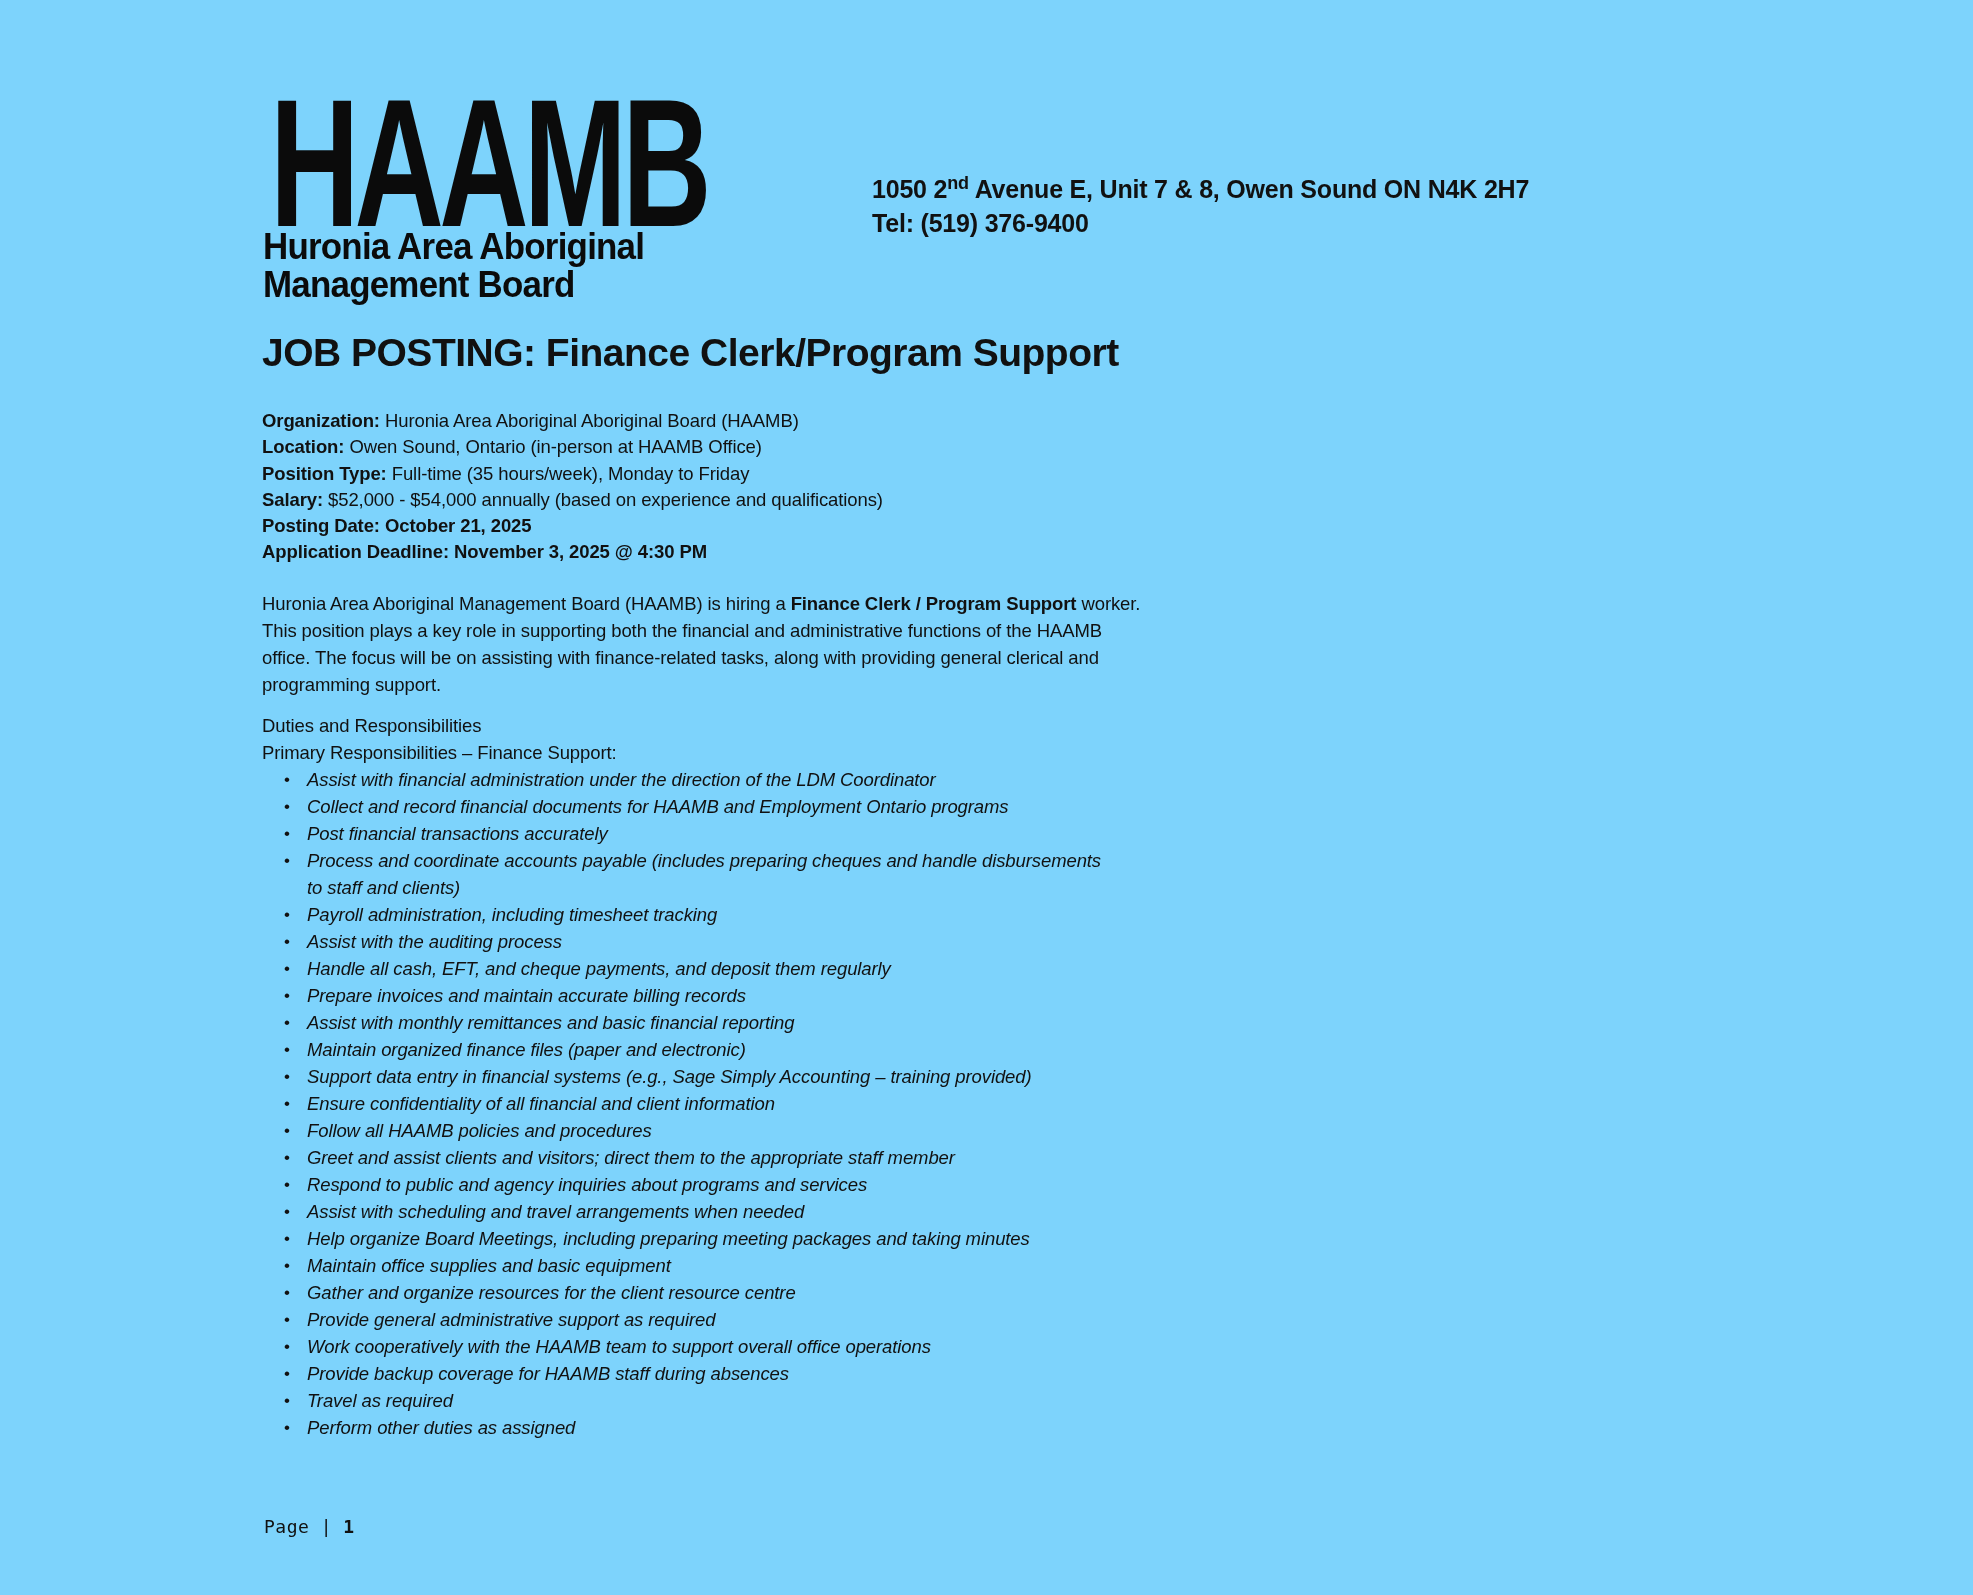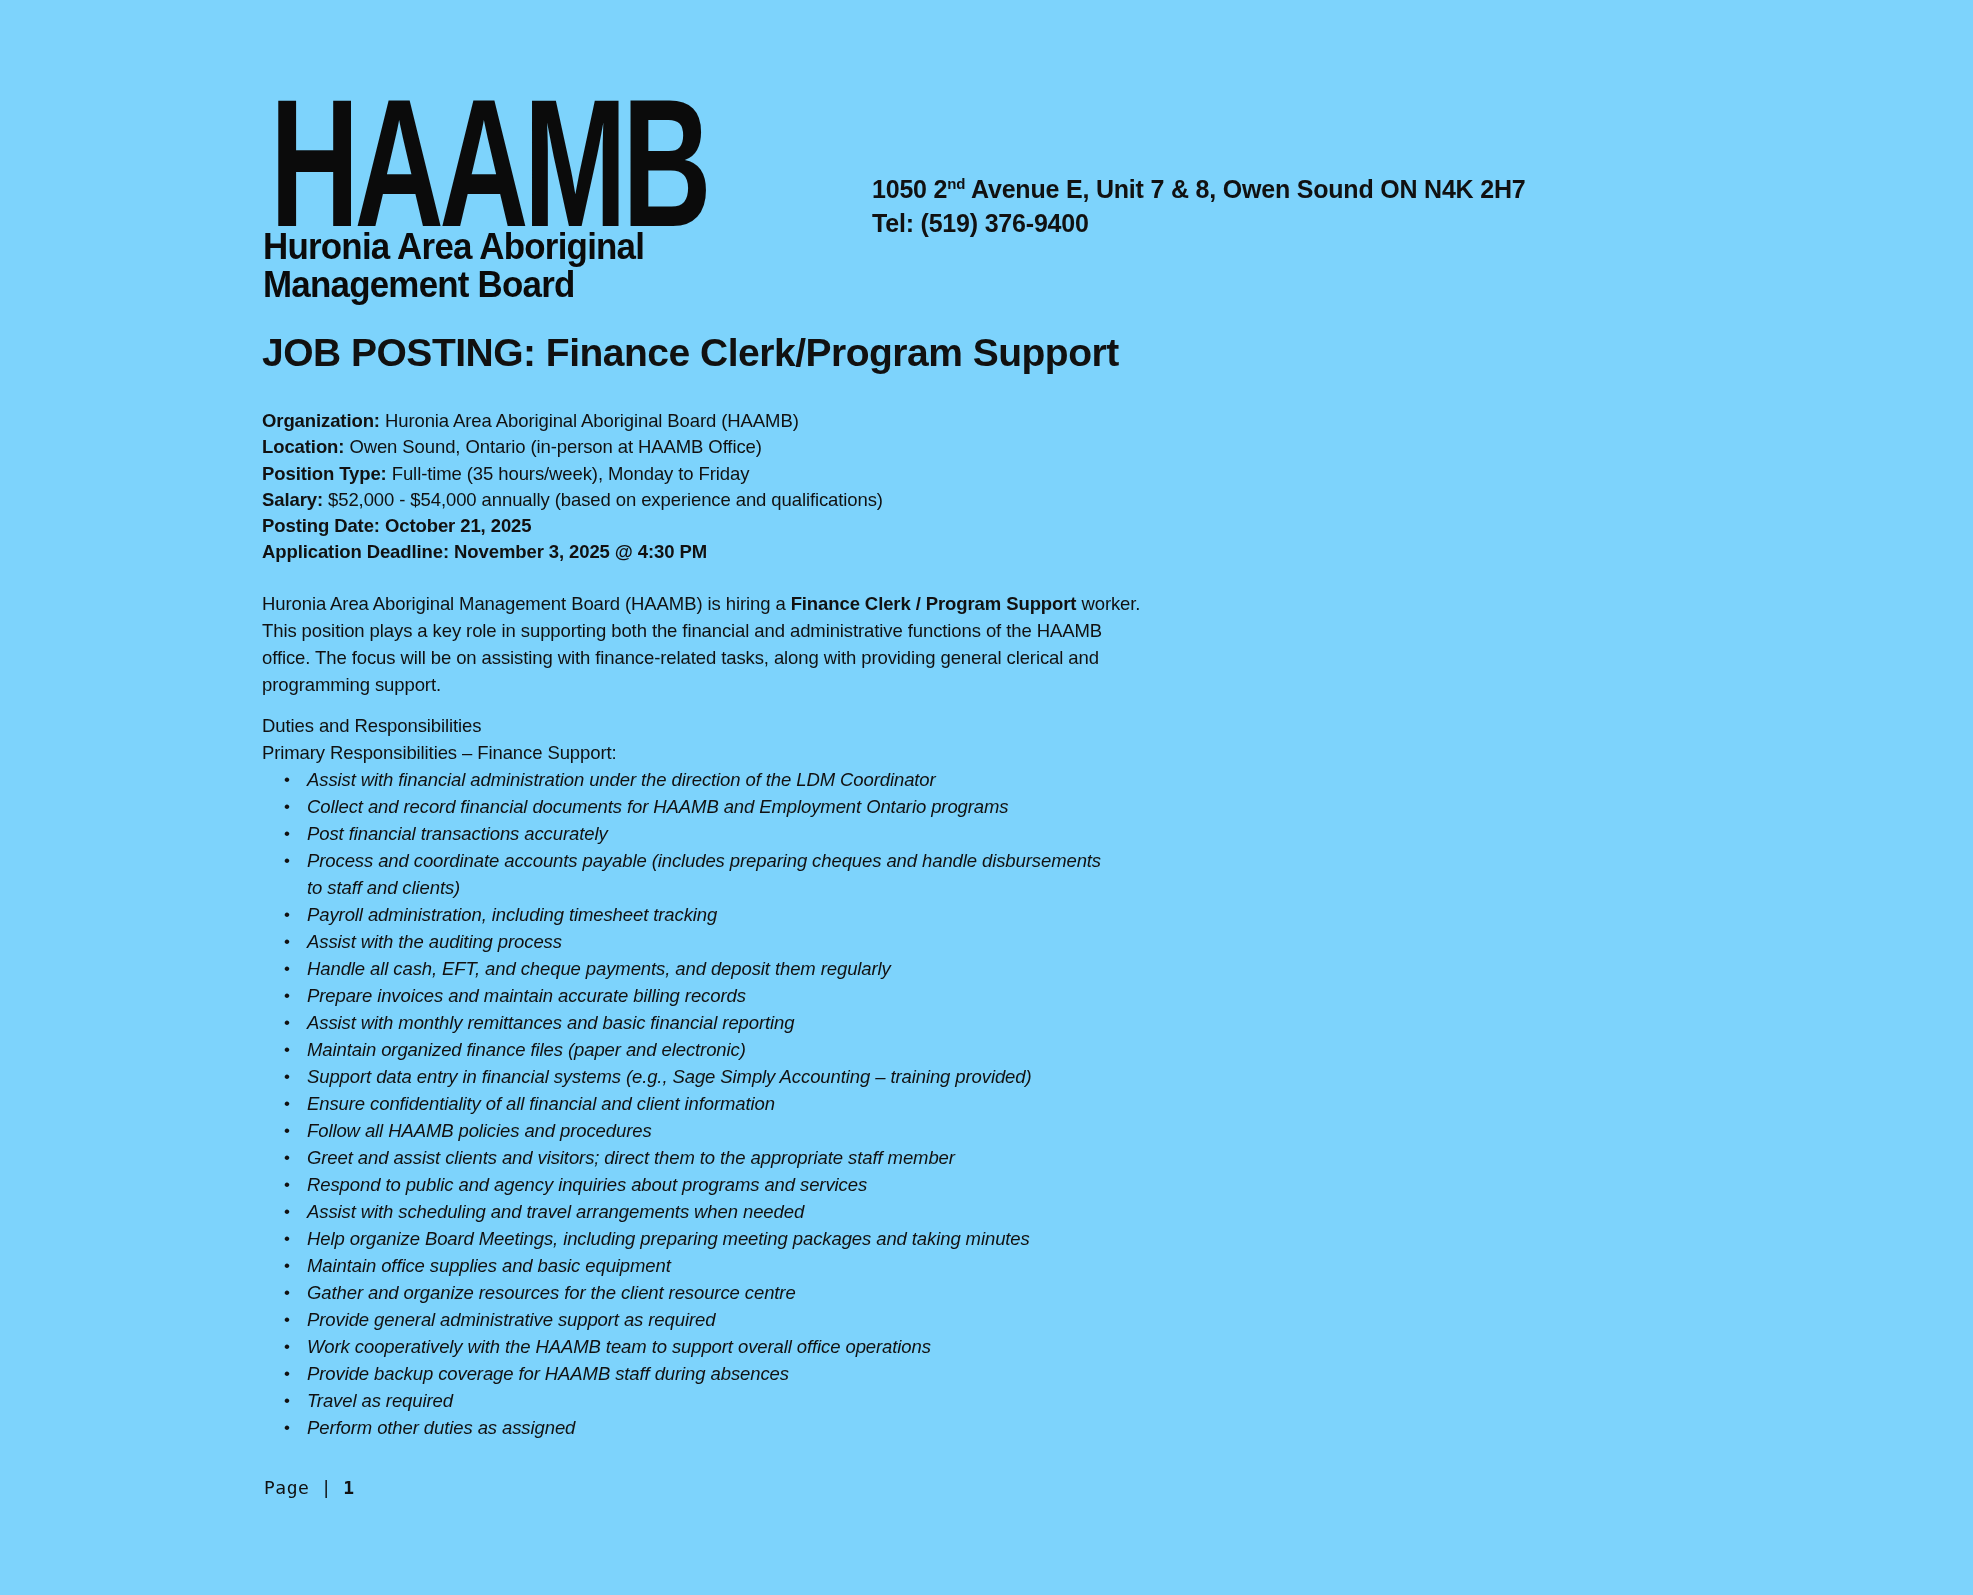--- a/index.html
+++ b/index.html
@@ -23,21 +23,21 @@
   .logo-name{
     font-weight:bold;font-size:36px;line-height:38px;
     letter-spacing:-0.8px;white-space:nowrap;color:#0b0b0b;
     transform:scaleX(0.97);transform-origin:left top;
   }
   .contact{
     position:absolute;left:872px;top:172px;
     font-weight:bold;font-size:25px;line-height:34px;
     letter-spacing:-0.2px;white-space:nowrap;
   }
-  .contact sup{font-size:15px;line-height:0;}
+  .contact sup{font-size:18px;line-height:0;}
   
   .content{
     position:absolute;left:262px;top:330px;width:1105px;
     font-size:18.5px;line-height:27px;letter-spacing:-0.1px;
   }
   .doc-title{
     font-weight:bold;font-size:39px;line-height:46px;
     letter-spacing:-0.5px;margin:0 0 32px 0;white-space:nowrap;
   }
   .details{margin:0 0 24px 0;}
@@ -45,21 +45,21 @@
   .b{font-weight:bold;}
   .para{margin:0;white-space:pre-line;}
   .sec-heading{font-weight:normal;margin:0;}
   .sec-heading.first{margin-top:14px;}
   ul.bullets{list-style:none;margin:0;padding:0;}
   ul.bullets li{display:flex;align-items:flex-start;padding-left:22px;}
   ul.bullets .bullet{flex:0 0 23px;width:23px;font-size:17px;}
   ul.bullets .li-text{flex:1 1 auto;white-space:pre-line;font-style:italic;}
   
   .footer{
-    position:absolute;left:264px;top:1476px;
+    position:absolute;left:264px;top:1515px;
     font-family:"DejaVu Sans Mono",monospace;
     font-size:18px;line-height:24px;letter-spacing:0.5px;
   }
   .footer .num{font-weight:bold;}
 </style>
 </head>
 <body>
 
 <div class="page">
 

